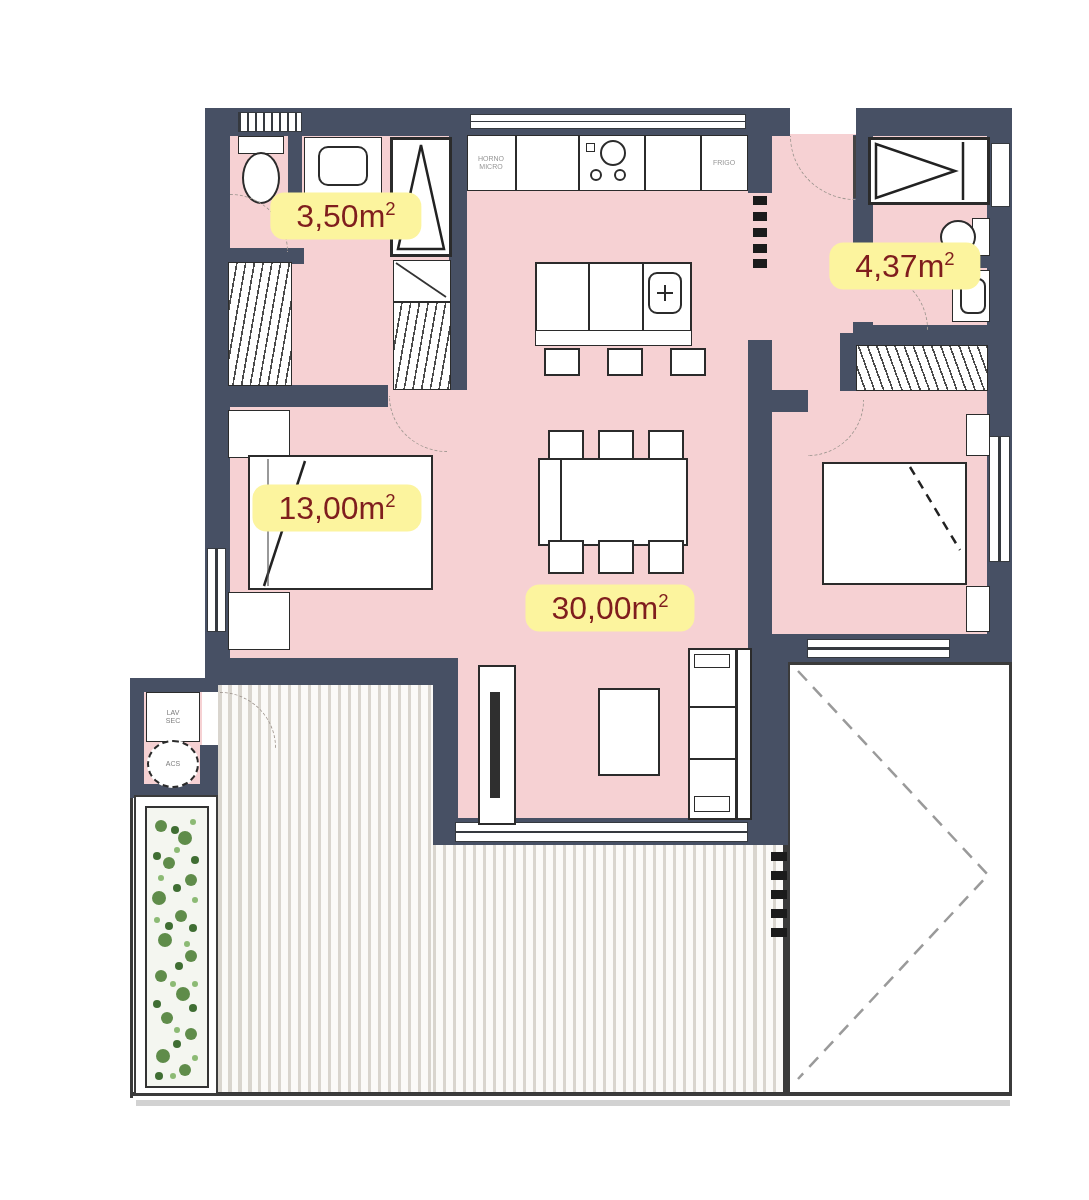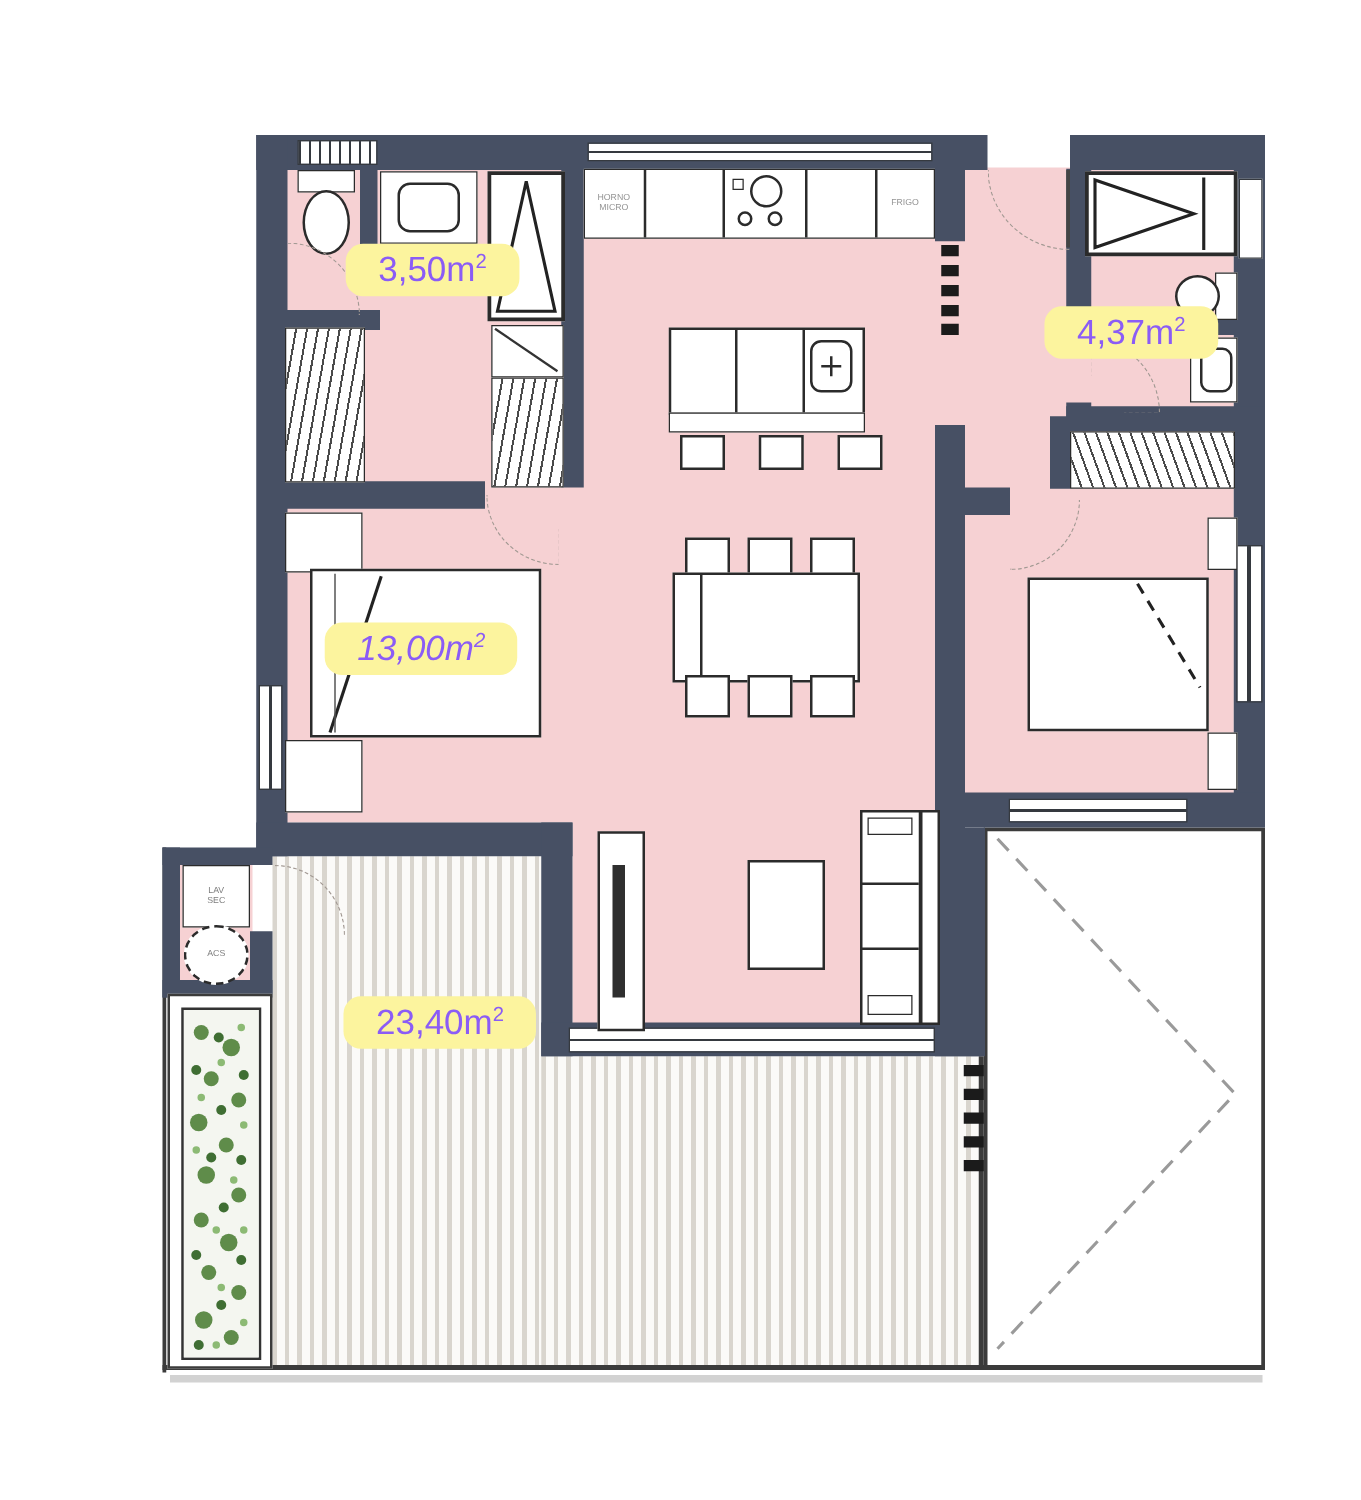--- a/index.html
+++ b/index.html
@@ -13,22 +13,22 @@
   .line{position:absolute;background:#2b2b2b;}
   .stripes{position:absolute;background:repeating-linear-gradient(90deg,#d9d5ce 0 3.5px,#fbfaf8 3.5px 10px);}
   .hatchA{background-image:repeating-linear-gradient(100deg,rgba(0,0,0,0) 0 7px,#4a4a4a 7px 8.6px);}
   .hatchB{background-image:repeating-linear-gradient(70deg,rgba(0,0,0,0) 0 7px,#4a4a4a 7px 8.6px);}
   .win{position:absolute;background:#ffffff;border:1.5px solid #35393f;box-sizing:border-box;}
   .winline{background:linear-gradient(#ffffff 0 44%,#35393f 44% 56%,#ffffff 56%);}
   .arc{position:absolute;box-sizing:border-box;border:0 dashed #a39a94;}
   .dash{position:absolute;background:#1b1b1b;}
   .tinytxt{position:absolute;font-size:7px;color:#949494;text-align:center;line-height:1.2;
            display:flex;flex-direction:column;align-items:center;justify-content:center;}
-  .pill{position:absolute;transform:translate(-50%,-50%);background:#fcf49e;color:#8b5cf6;
-        font-size:28px;padding:5px 26px;border-radius:14px;white-space:nowrap;z-index:40;}
+  .pill{position:absolute;transform:translate(-50%,-50%);background:#fcf49e;color:#7f1d1d;
+        font-size:32px;padding:5px 26px;border-radius:14px;white-space:nowrap;z-index:40;}
   .pill sup{font-size:0.58em;}
   svg{display:block;}
 </style>
 </head>
 <body>
 
 <div class="plan">
 
   <div class="floor" style="left:228px;top:134px;width:759px;height:524px;"></div>
   <div class="floor" style="left:458px;top:634px;width:290px;height:186px;"></div>
@@ -249,16 +249,16 @@
   <div class="dash" style="left:753px;top:244px;width:14px;height:9px;"></div>
   <div class="dash" style="left:753px;top:259px;width:14px;height:9px;"></div>
   <div class="dash" style="left:771px;top:852px;width:16px;height:9px;"></div>
   <div class="dash" style="left:771px;top:871px;width:16px;height:9px;"></div>
   <div class="dash" style="left:771px;top:890px;width:16px;height:9px;"></div>
   <div class="dash" style="left:771px;top:909px;width:16px;height:9px;"></div>
   <div class="dash" style="left:771px;top:928px;width:16px;height:9px;"></div>
 
   <div class="pill" style="left:346px;top:216px;"><span>3,50m</span><sup>2</sup></div>
   <div class="pill" style="left:905px;top:266px;"><span>4,37m</span><sup>2</sup></div>
-  <div class="pill" style="left:337px;top:519px;font-style:italic;"><span>13,00m</span><sup>2</sup></div>
-  <div class="pill" style="left:352px;top:818px;"><span>23,40m</span><sup>2</sup></div>
+  <div class="pill" style="left:337px;top:508px;"><span>13,00m</span><sup>2</sup></div>
+  <div class="pill" style="left:610px;top:608px;"><span>30,00m</span><sup>2</sup></div>
 
 </div>
 
 </body></html>

